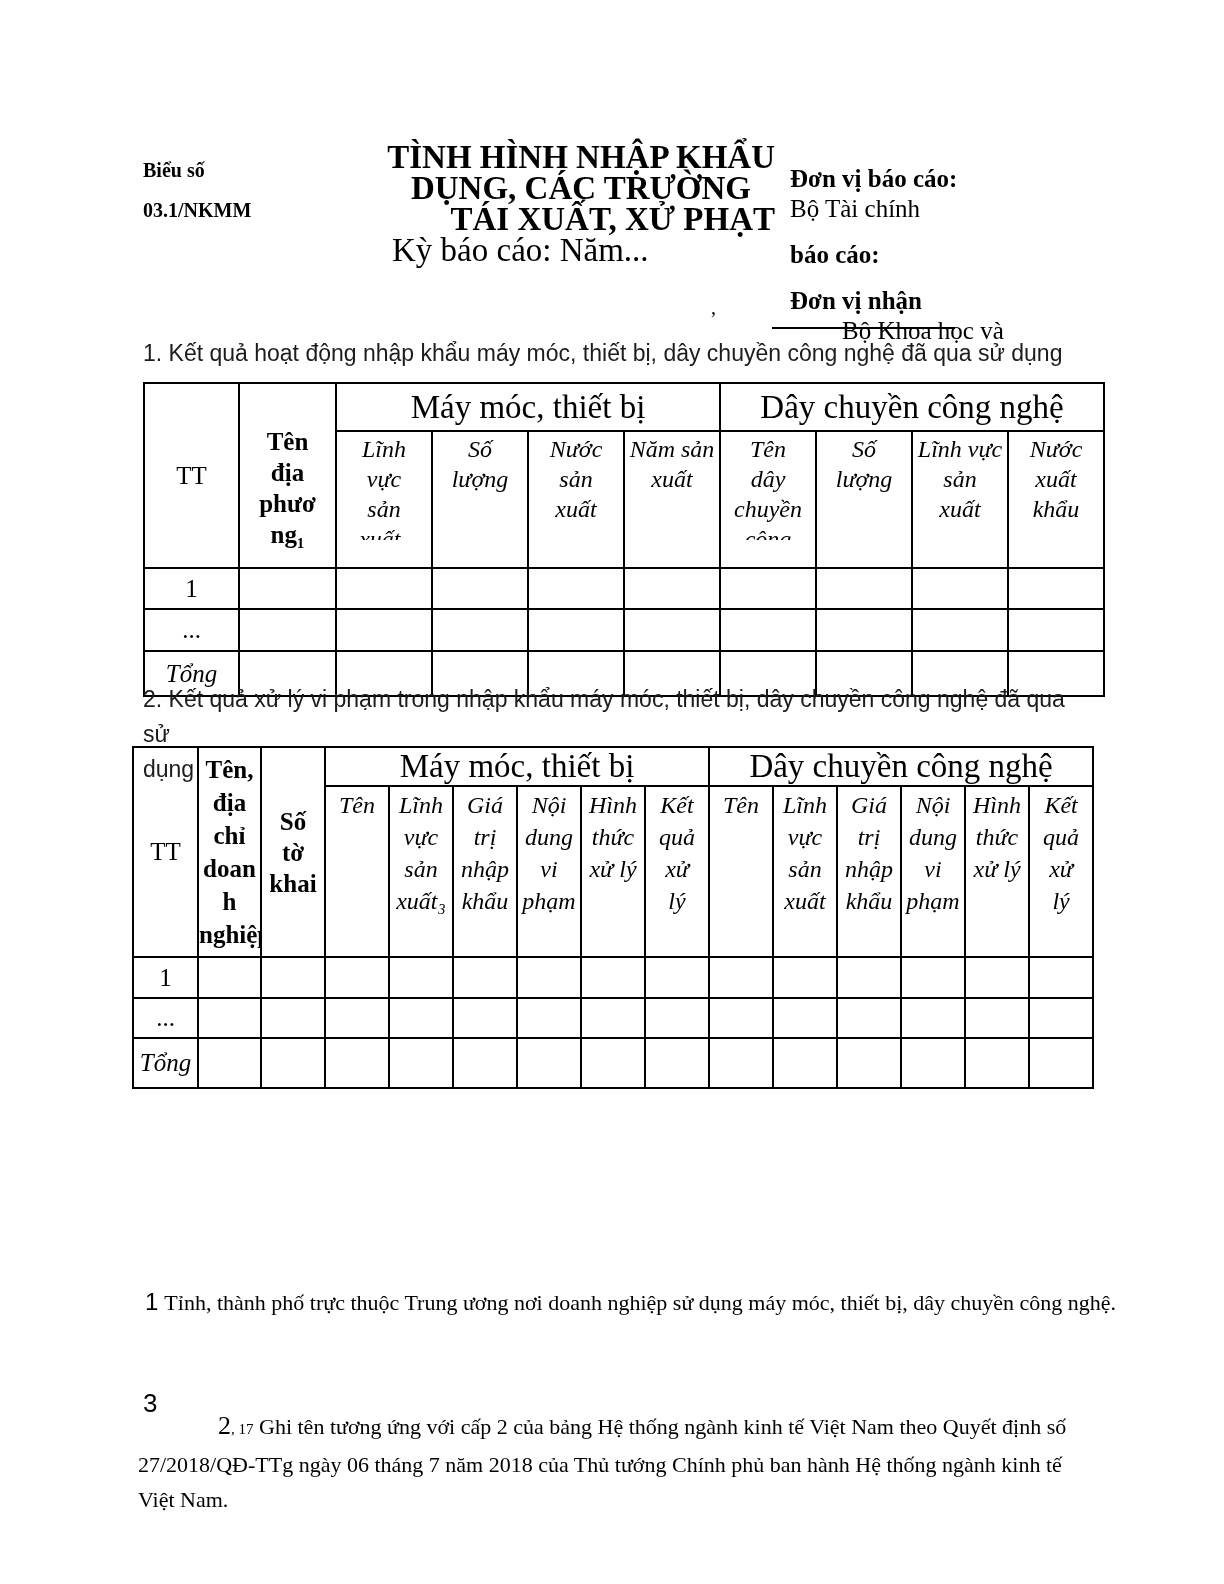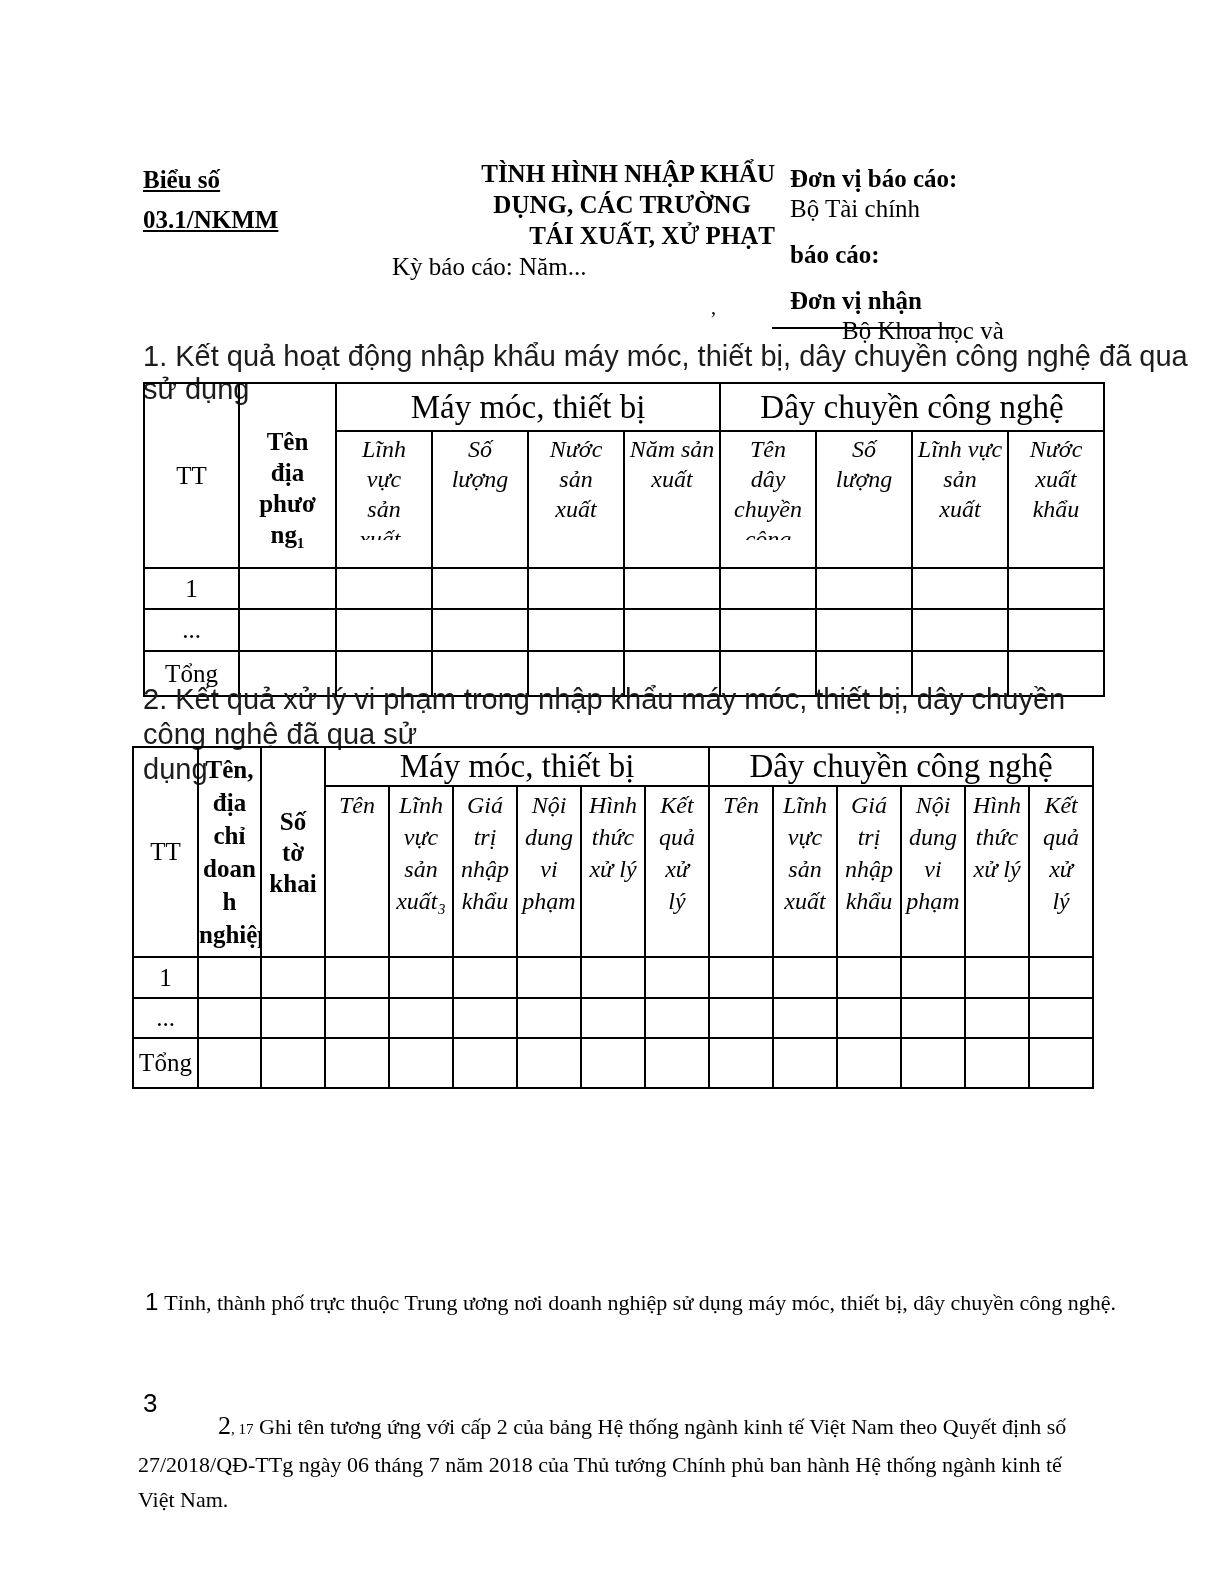--- a/index.html
+++ b/index.html
@@ -3,53 +3,53 @@
 <meta charset="utf-8">
 <style>
   html,body { margin:0; padding:0; background:#ffffff; }
   .page {
     position:relative; width:1224px; height:1584px; background:#fff;
     font-family:"Liberation Serif","DejaVu Serif",serif; color:#000; overflow:hidden;
   }
   .abs { position:absolute; }
 
   
-  .form-code { left:143px; top:160px; font-weight:bold; font-size:25px; line-height:40px;text-decoration:underline; }
-  .title-block { left:355px; top:158px; width:420px; font-size:25px; font-weight:bold; line-height:31px; }
+  .form-code { left:143px; top:150px; font-weight:bold; font-size:20px; line-height:40px; }
+  .title-block { left:355px; top:142px; width:420px; font-size:33px; font-weight:bold; line-height:31px; }
   .title-line-0, .title-line-1 { text-align:right; }
   .title-line-2 { text-align:right; padding-right:24px; }
   .title-line-3 { text-align:right; }
   .report-period { font-weight:normal; padding-left:37px; text-align:left; }
   .agency-block { left:790px; top:148px; width:280px; font-size:25px; line-height:30px; }
   .agency-bold { font-weight:bold;margin-top:16px; }
   .agency-indent { padding-left:52px; }
   .agency-underline { left:772px; top:327px; width:183px; height:2px; background:#000; }
   .stray-mark { left:710px; top:308px; font-size:20px; }
 
   
   .section-heading {
     font-family:"Liberation Sans","DejaVu Sans",sans-serif;
-    font-size:29px; color:#1c1c1c;
+    font-size:23px; color:#1c1c1c;
   }
   .s1 { left:143px; top:340px; }
   .s2 { left:143px; top:682px; line-height:35px; width:940px; white-space:pre-line; }
 
   
   .doc-table { position:absolute; border-collapse:collapse; table-layout:fixed; }
   .doc-table th, .doc-table td {
     border:2px solid #000; padding:0; text-align:center; font-weight:normal;
     overflow:hidden;
   }
   .pre { white-space:pre-line; }
   .group-th { font-weight:bold; font-size:33px; vertical-align:middle; }
   .tt-th { font-weight:bold; font-size:25px; vertical-align:middle;margin-left:28px; }
   .top-th { vertical-align:top; }
   .sub-th { font-style:italic; font-size:24px; vertical-align:top; }
   .body-cell { font-size:25px; }
-  .total-cell { font-weight:bold; font-size:25px; }
+  .total-cell { font-weight:bold; font-size:25px;font-style:italic; }
 
   .t1 { left:143px; top:382px; width:960px; }
   .t1 tr.gr { height:35px; } .t1 tr.sr { height:110px; }
   .t1 tr.r1 { height:41px; } .t1 tr.r2 { height:42px; } .t1 tr.r3 { height:45px; }
   .t1 .loc-box { height:141px; padding-top:42px; line-height:31px; overflow:hidden;
                  font-weight:bold; font-size:25px; }
   .t1 .sub-box { height:106px; padding-top:2px; line-height:30px; overflow:hidden; }
 
   .t2 { left:132px; top:746px; width:960px; }
   .t2 tr.gr { height:35px; } .t2 tr.sr { height:171px; }

